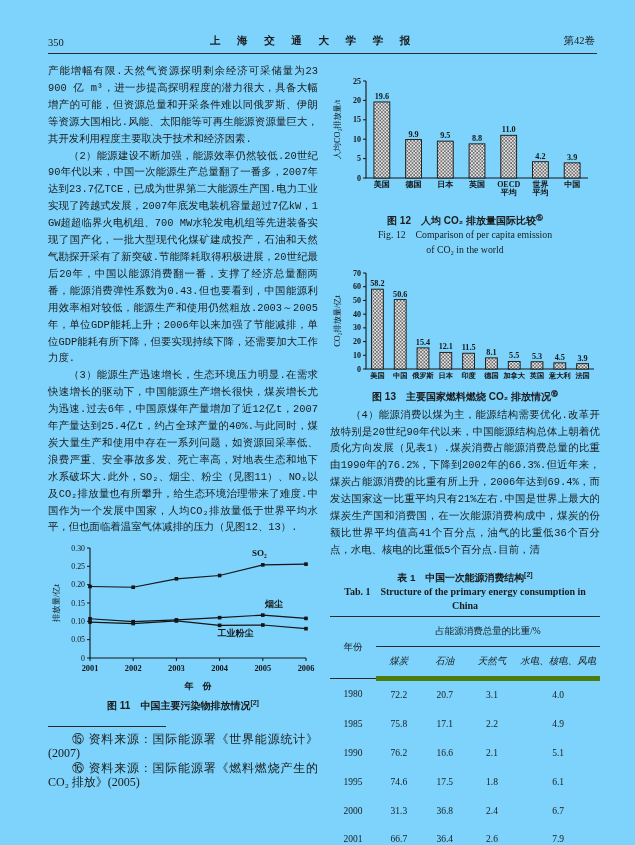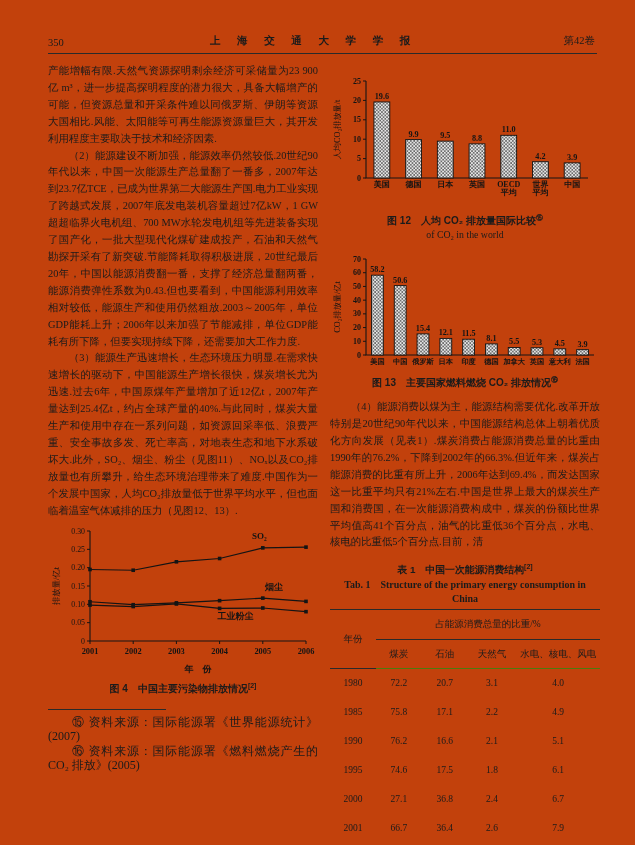--- a/index.html
+++ b/index.html
@@ -1,45 +1,45 @@
 <!DOCTYPE html>
 <html><head>
 <meta charset="utf-8">
 <style>
   html,body { margin:0; padding:0; background:#ffffff; }
   .page {
     position:relative; width:635px; height:845px; margin:0 auto;
-    background:#c2410c; color:#1b1b1b; overflow:hidden;
+    background:#7dd3fc; color:#1b1b1b; overflow:hidden;
     font-family:"Liberation Serif","DejaVu Serif",serif;
   }
   .header {
     display:flex; justify-content:space-between; align-items:flex-end;
     padding:34px 40px 5px 48px; font-size:10.5px;
   }
   .jtitle { letter-spacing:7px; font-weight:bold; }
   .header-rule { border-top:1.5px solid #2a2a2a; margin:0 38px 0 48px; }
   .columns { display:flex; gap:12px; padding:9px 35px 0 48px; }
   .col { width:270px; font-size:10.4px; line-height:16.9px; text-align:justify; }
-  .col p { margin:0; text-indent:2em; }
+  .col p { margin:0; text-indent:2em;font-family:Liberation Mono, monospace; }
   .col p.noindent { text-indent:0; }
   .figure { margin-top:4px; }
   .fig-cap-zh { text-align:center; font-weight:bold; font-size:10px; line-height:15px; margin-top:3px;
                 font-family:"Liberation Sans","DejaVu Sans",sans-serif; }
   .fig-cap-en { text-align:center; font-size:9.8px; line-height:14.5px; }
   sup { font-size:7px; }
   .fn-rule { width:118px; border-top:1.2px solid #2a2a2a; margin:12px 0 5px 0; }
   .footnote { font-size:12px; line-height:14.5px; text-indent:2em; }
   .tab-cap-zh { text-align:center; font-weight:bold; font-size:9.9px; line-height:15px; margin-top:8px;
                 font-family:"Liberation Sans","DejaVu Sans",sans-serif; }
   .tab-cap-en { text-align:center; font-size:10px; line-height:14px; font-weight:bold; }
   table.datatable { width:100%; border-collapse:collapse; font-size:9.5px; margin-top:3px;
                     border-top:1.4px solid #2a2a2a; border-bottom:1.4px solid #2a2a2a; }
   table.datatable th, table.datatable td { padding:6px 2px; text-align:center; font-weight:normal; }
   th.grouphead { border-bottom:1px solid #2a2a2a; }
-  tr.subrow th { border-bottom:1px solid #4d7c0f; }
+  tr.subrow th { border-bottom:5px solid #4d7c0f;font-style:italic; }
   th.yearhead { border-bottom:1px solid #2a2a2a; vertical-align:middle; }
   .chart-mount { display:flex; justify-content:center; }
   svg text { fill:#141414; font-family:"Liberation Serif","DejaVu Serif",serif; }
 </style>
 </head>
 <body>
 
 <div class="page">
 
   <div class="header">
@@ -107,21 +107,21 @@
               <polyline points="42,82.06666666666666 85.2,83.53333333333333 128.4,80.96666666666667 171.6,85.36666666666667 214.8,85 258,88.66666666666667" fill="none" stroke="#141414" stroke-width="1.2"></polyline>
               <rect x="40.2" y="80.26666666666667" width="3.6" height="3.6" fill="#141414"></rect>
               <rect x="83.4" y="81.73333333333333" width="3.6" height="3.6" fill="#141414"></rect>
               <rect x="126.60000000000001" y="79.16666666666667" width="3.6" height="3.6" fill="#141414"></rect>
               <rect x="169.79999999999998" y="83.56666666666668" width="3.6" height="3.6" fill="#141414"></rect>
               <rect x="213" y="83.2" width="3.6" height="3.6" fill="#141414"></rect>
               <rect x="256.2" y="86.86666666666667" width="3.6" height="3.6" fill="#141414"></rect>
               <text x="169.44" y="96" text-anchor="start" font-size="9" font-weight="bold">工业粉尘</text>
             </svg>
           </div>
-        <div class="fig-cap-zh"><span>图 4　中国主要污染物排放情况</span><sup>[2]</sup></div>
+        <div class="fig-cap-zh"><span>图 11　中国主要污染物排放情况</span><sup>[2]</sup></div>
       </div>
 
       <div class="fn-rule"></div>
       <div class="footnote">⑮ 资料来源：国际能源署《世界能源统计》(2007)</div>
       <div class="footnote">⑯ 资料来源：国际能源署《燃料燃烧产生的 CO₂ 排放》(2005)</div>
     </div>
 
     <div class="col">
 
       <div class="figure">
@@ -167,20 +167,21 @@
               <text x="210.42857142857144" y="91.704" text-anchor="middle" font-size="8.2" font-weight="bold">4.2</text>
               <text x="210.42857142857144" y="119.5" text-anchor="middle" font-size="8" font-weight="bold">世界</text>
               <text x="210.42857142857144" y="127.7" text-anchor="middle" font-size="8" font-weight="bold">平均</text>
               <rect x="234.21428571428572" y="95.868" width="15.857142857142858" height="15.132000000000005" fill="url(#fig12-pat)" stroke="#141414" stroke-width="0.9"></rect>
               <text x="242.14285714285714" y="92.868" text-anchor="middle" font-size="8.2" font-weight="bold">3.9</text>
               <text x="242.14285714285714" y="119.5" text-anchor="middle" font-size="8" font-weight="bold">中国</text>
               <text x="10" y="62.5" text-anchor="middle" font-size="8.2" transform="rotate(-90 10 62.5)">人均CO₂排放量/t</text>
             </svg>
           </div>
         <div class="fig-cap-zh"><span>图 12　人均 CO₂ 排放量国际比较</span><sup>⑮</sup></div>
+        <div class="fig-cap-en">Fig. 12　Comparison of per capita emission</div>
         <div class="fig-cap-en">of CO₂ in the world</div>
       </div>
 
       <div class="figure">
         <div class="chart-mount">
             <svg width="270" height="122" viewBox="0 0 270 122">
               <defs>
                 <pattern id="fig13-pat" patternUnits="userSpaceOnUse" width="3.4" height="3.4">
                   <rect x="0" y="0" width="3.4" height="3.4" fill="#e6e6e6"></rect>
                   <circle cx="0.9" cy="0.9" r="0.8" fill="#3c3c3c"></circle>
@@ -233,21 +234,21 @@
               <text x="229.8" y="116.5" text-anchor="middle" font-size="7.2" font-weight="bold">意大利</text>
               <rect x="246.67200000000003" y="102.65142857142857" width="11.856000000000002" height="5.348571428571432" fill="url(#fig13-pat)" stroke="#141414" stroke-width="0.9"></rect>
               <text x="252.60000000000002" y="99.65142857142857" text-anchor="middle" font-size="8.2" font-weight="bold">3.9</text>
               <text x="252.60000000000002" y="116.5" text-anchor="middle" font-size="7.2" font-weight="bold">法国</text>
               <text x="10" y="60" text-anchor="middle" font-size="8.2" transform="rotate(-90 10 60)">CO₂排放量/亿t</text>
             </svg>
           </div>
         <div class="fig-cap-zh"><span>图 13　主要国家燃料燃烧 CO₂ 排放情况</span><sup>⑯</sup></div>
       </div>
 
-      <p style="margin-top:9px;">（4）能源消费以煤为主，能源结构需要优化.改革开放特别是20世纪90年代以来，中国能源结构总体上朝着优质化方向发展（见表1）.煤炭消费占能源消费总量的比重由1990年的76.2%，下降到2002年的66.3%.但近年来，煤炭占能源消费的比重有所上升，2006年达到69.4%，而发达国家这一比重平均只有21%左右.中国是世界上最大的煤炭生产国和消费国，在一次能源消费构成中，煤炭的份额比世界平均值高41个百分点，油气的比重低36个百分点，水电、核电的比重低5个百分点.目前，清</p>
+      <p style="margin-top:2px;">（4）能源消费以煤为主，能源结构需要优化.改革开放特别是20世纪90年代以来，中国能源结构总体上朝着优质化方向发展（见表1）.煤炭消费占能源消费总量的比重由1990年的76.2%，下降到2002年的66.3%.但近年来，煤炭占能源消费的比重有所上升，2006年达到69.4%，而发达国家这一比重平均只有21%左右.中国是世界上最大的煤炭生产国和消费国，在一次能源消费构成中，煤炭的份额比世界平均值高41个百分点，油气的比重低36个百分点，水电、核电的比重低5个百分点.目前，清</p>
 
       <div class="tab-cap-zh"><span>表 1　中国一次能源消费结构</span><sup>[2]</sup></div>
       <div class="tab-cap-en">Tab. 1　Structure of the primary energy consumption in China</div>
 
       <table class="datatable">
         <colgroup>
           <col style="width:17%">
             <col style="width:17%">
             <col style="width:17%">
             <col style="width:18%">
@@ -289,21 +290,21 @@
             </tr>
             <tr>
               <td>1995</td>
               <td>74.6</td>
               <td>17.5</td>
               <td>1.8</td>
               <td>6.1</td>
             </tr>
             <tr>
               <td>2000</td>
-              <td>27.1</td>
+              <td>31.3</td>
               <td>36.8</td>
               <td>2.4</td>
               <td>6.7</td>
             </tr>
             <tr>
               <td>2001</td>
               <td>66.7</td>
               <td>36.4</td>
               <td>2.6</td>
               <td>7.9</td>

